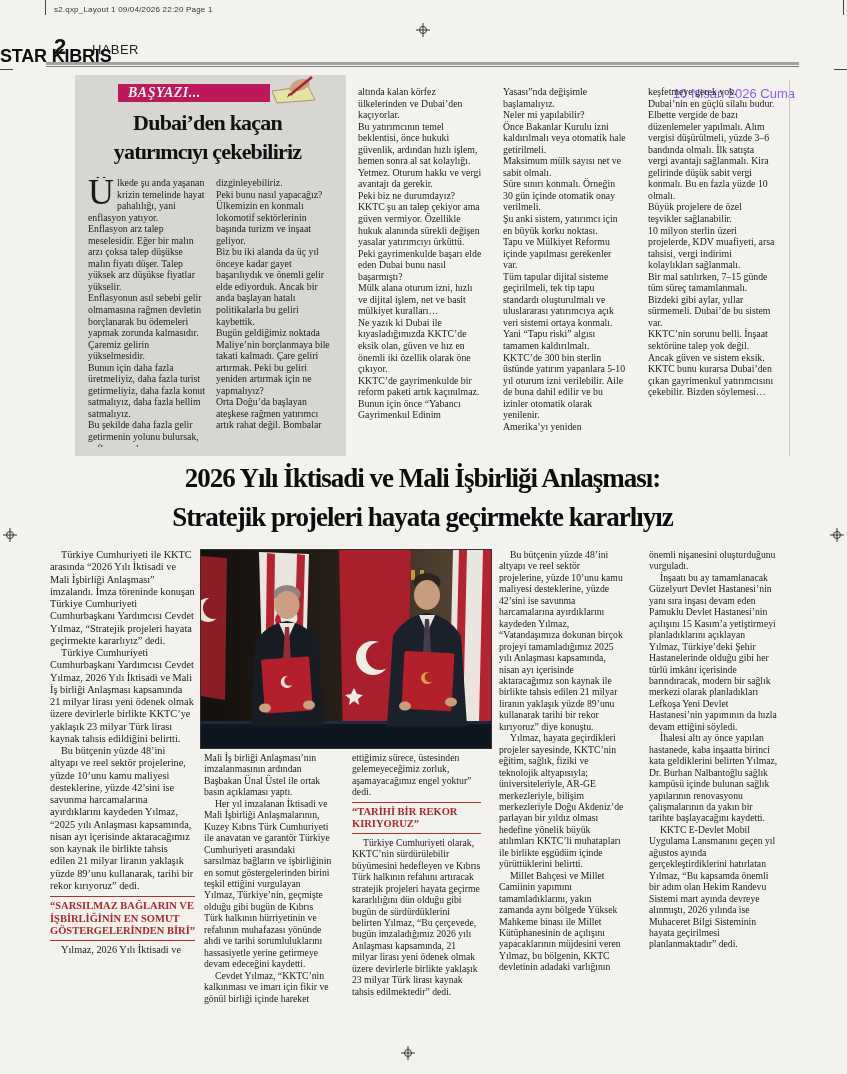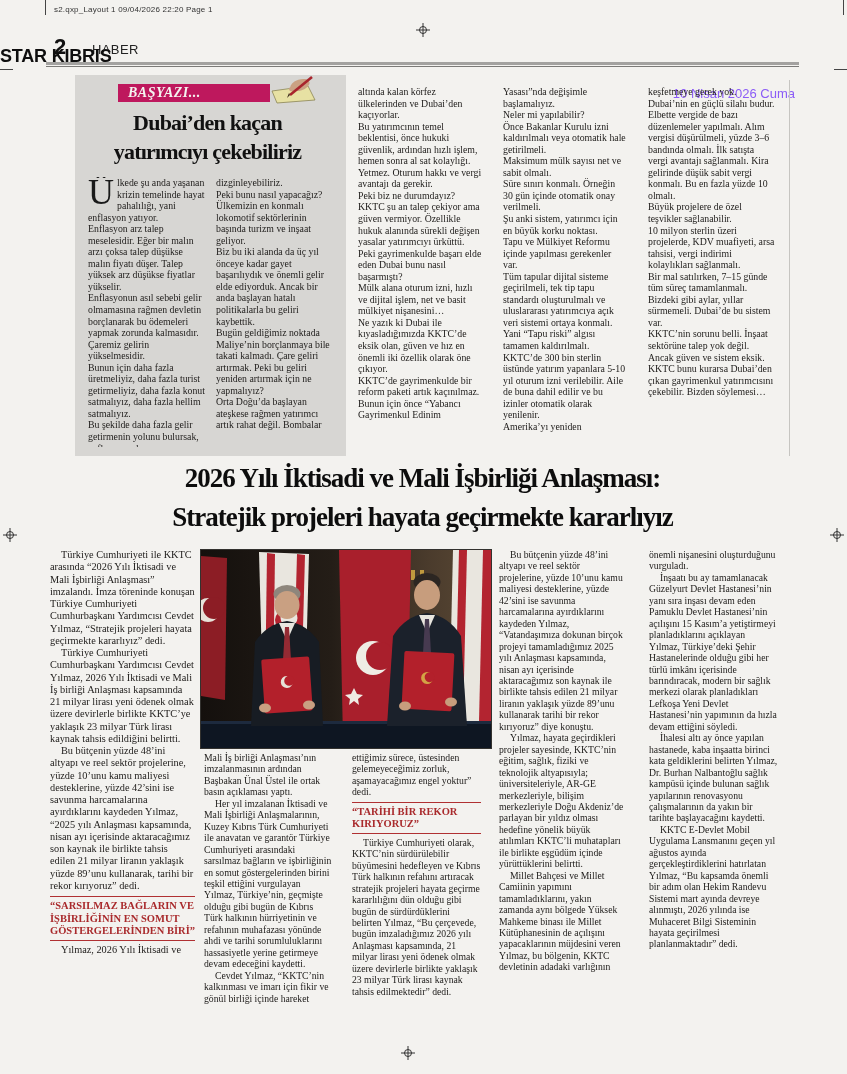--- a/index.html
+++ b/index.html
@@ -131,21 +131,21 @@
         <p>Orta Doğu’da başlayan ateşkese rağmen yatırımcı artık rahat değil. Bombalar</p>
       </div>
     </div>
   </div>
 
   <div class="ecol ecol3 ed">
     <p>altında kalan körfez ülkelerinden ve Dubai’den kaçıyorlar.</p>
     <p>Bu yatırımcının temel beklentisi, önce hukuki güvenlik, ardından hızlı işlem, hemen sonra al sat kolaylığı. Yetmez. Oturum hakkı ve vergi avantajı da gerekir.</p>
     <p>Peki biz ne durumdayız? KKTC şu an talep çekiyor ama güven vermiyor. Özellikle hukuk alanında sürekli değişen yasalar yatırımcıyı ürküttü.</p>
     <p>Peki gayrimenkulde başarı elde eden Dubai bunu nasıl başarmıştı?</p>
-    <p>Mülk alana oturum izni, hızlı ve dijital işlem, net ve basit mülkiyet nişanesini…</p>
+    <p>Mülk alana oturum izni, hızlı ve dijital işlem, net ve basit mülkiyet kuralları…</p>
     <p>Ne yazık ki Dubai ile kıyasladığımızda KKTC’de eksik olan, güven ve hız en önemli iki özellik olarak öne çıkıyor.</p>
     <p>KKTC’de gayrimenkulde bir reform paketi artık kaçınılmaz. Bunun için önce “Yabancı Gayrimenkul Edinim</p>
   </div>
   <div class="ecol ecol4 ed">
     <p>Yasası”nda değişimle başlamalıyız.</p>
     <p>Neler mi yapılabilir?</p>
     <p>Önce Bakanlar Kurulu izni kaldırılmalı veya otomatik hale getirilmeli.</p>
     <p>Maksimum mülk sayısı net ve sabit olmalı.</p>
     <p>Süre sınırı konmalı. Örneğin 30 gün içinde otomatik onay verilmeli.</p>
     <p>Şu anki sistem, yatırımcı için en büyük korku noktası.</p>

